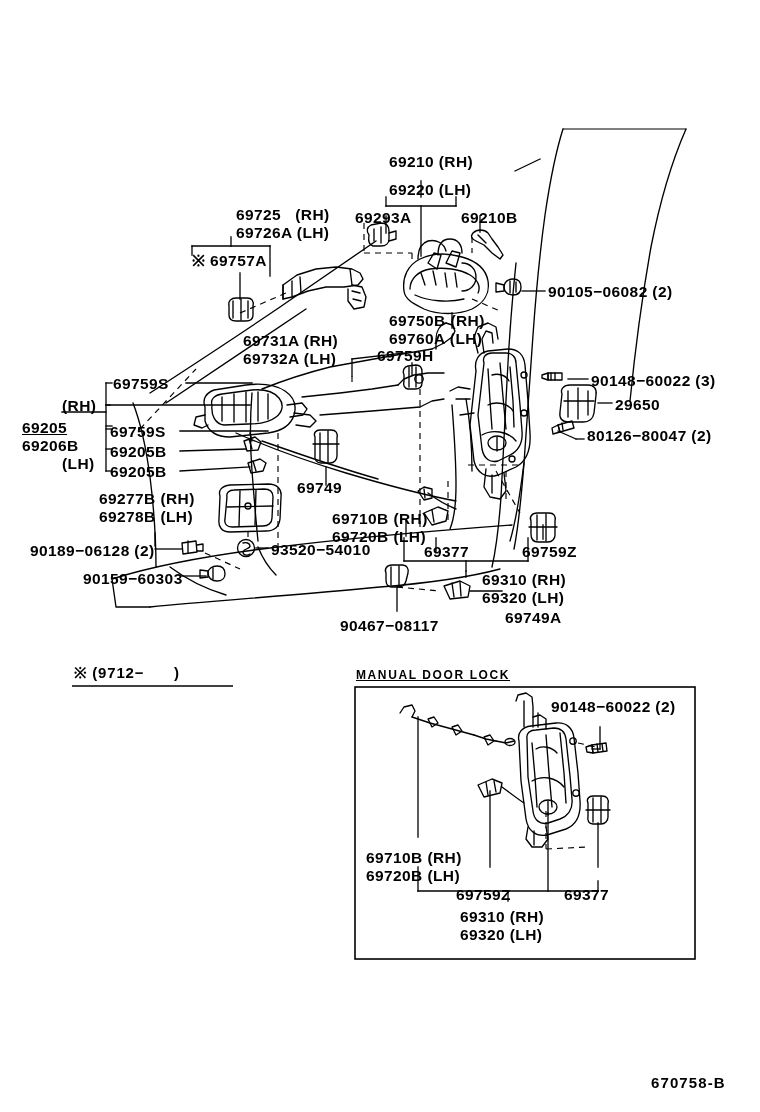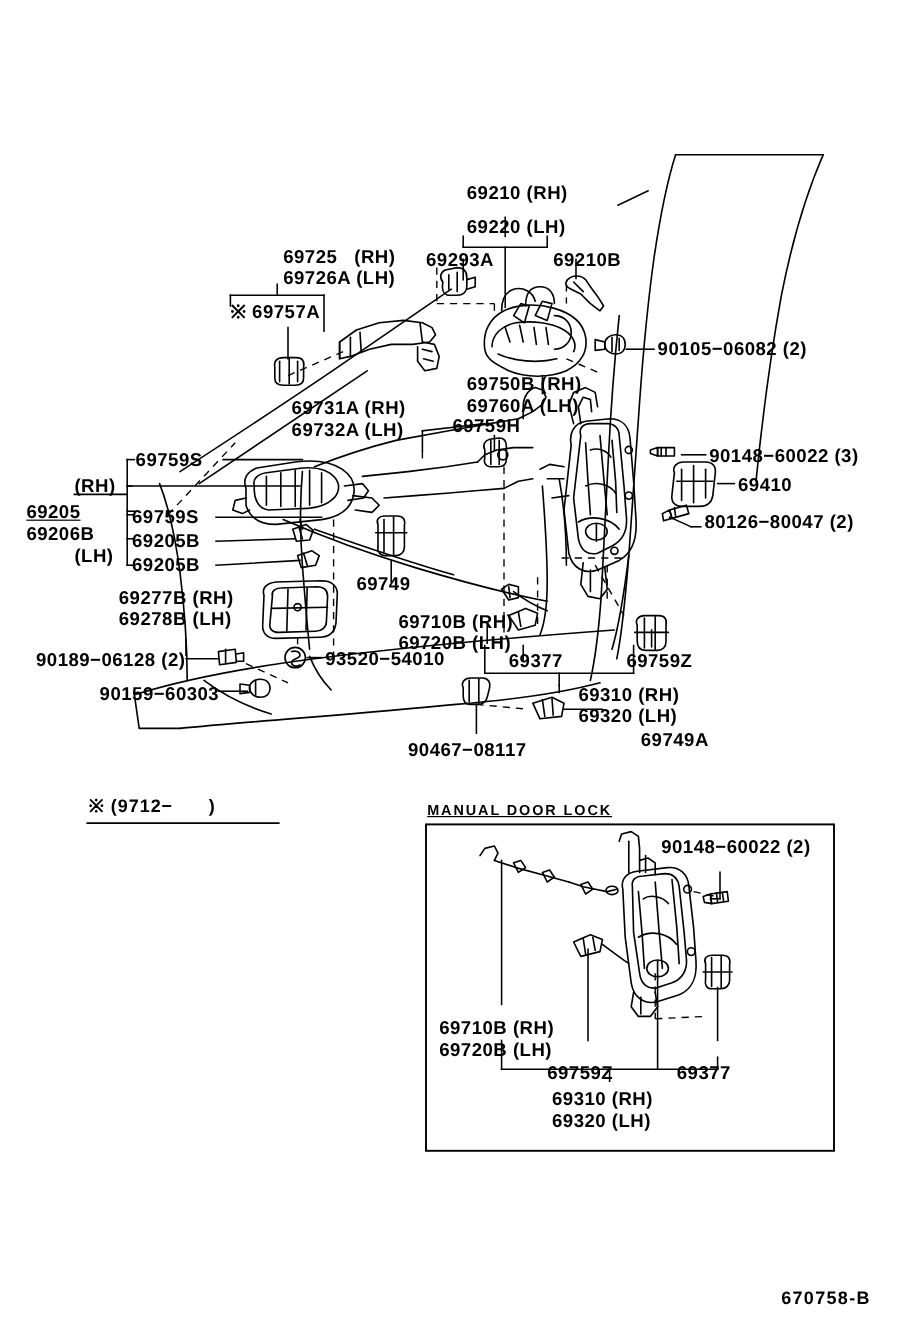--- a/index.html
+++ b/index.html
@@ -431,21 +431,21 @@
   <div class="lbl" style="left:62px;top:395px;">(RH)</div>
   <div class="lbl" style="left:22px;top:417px;text-decoration:underline;">69205</div>
   <div class="lbl" style="left:22px;top:435px;">69206B</div>
   <div class="lbl" style="left:62px;top:453px;">(LH)</div>
 
   <div class="lbl" style="left:110px;top:421px;">69759S</div>
   <div class="lbl" style="left:110px;top:441px;">69205B</div>
   <div class="lbl" style="left:110px;top:461px;">69205B</div>
 
   <div class="lbl" style="left:591px;top:370px;">90148−60022 (3)</div>
-  <div class="lbl" style="left:615px;top:394px;">69410</div>
+  <div class="lbl" style="left:615px;top:394px;">29650</div>
   <div class="lbl" style="left:587px;top:425px;">80126−80047 (2)</div>
 
   <div class="lbl" style="left:297px;top:477px;">69749</div>
 
   <div class="lbl" style="left:99px;top:488px;">69277B (RH)</div>
   <div class="lbl" style="left:99px;top:506px;">69278B (LH)</div>
 
   <div class="lbl" style="left:30px;top:540px;">90189−06128 (2)</div>
   <div class="lbl" style="left:271px;top:539px;">93520−54010</div>
   <div class="lbl" style="left:83px;top:568px;">90159−60303</div>
@@ -453,21 +453,21 @@
   <div class="lbl" style="left:332px;top:508px;">69710B (RH)</div>
   <div class="lbl" style="left:332px;top:526px;">69720B (LH)</div>
 
   <div class="lbl" style="left:424px;top:541px;">69377</div>
   <div class="lbl" style="left:522px;top:541px;">69759Z</div>
 
   <div class="lbl" style="left:482px;top:569px;">69310 (RH)</div>
   <div class="lbl" style="left:482px;top:587px;">69320 (LH)</div>
 
   <div class="lbl" style="left:340px;top:615px;">90467−08117</div>
-  <div class="lbl" style="left:505px;top:607px;margin-left:29px;">69749A</div>
+  <div class="lbl" style="left:505px;top:607px;">69749A</div>
 
   <div class="lbl note" style="left:74px;top:662px;">※ (9712−      )</div>
   <svg class="layer" viewBox="0 0 760 1112" xmlns="http://www.w3.org/2000/svg">
     <path d="M72,685 L233,685" stroke="#000" stroke-width="1.5" fill="none"></path>
   </svg>
 
   <div class="lbl boxtitle" style="left:356px;top:665px;">MANUAL DOOR LOCK</div>
 
   <svg class="layer" viewBox="0 0 760 1112" xmlns="http://www.w3.org/2000/svg">
 

